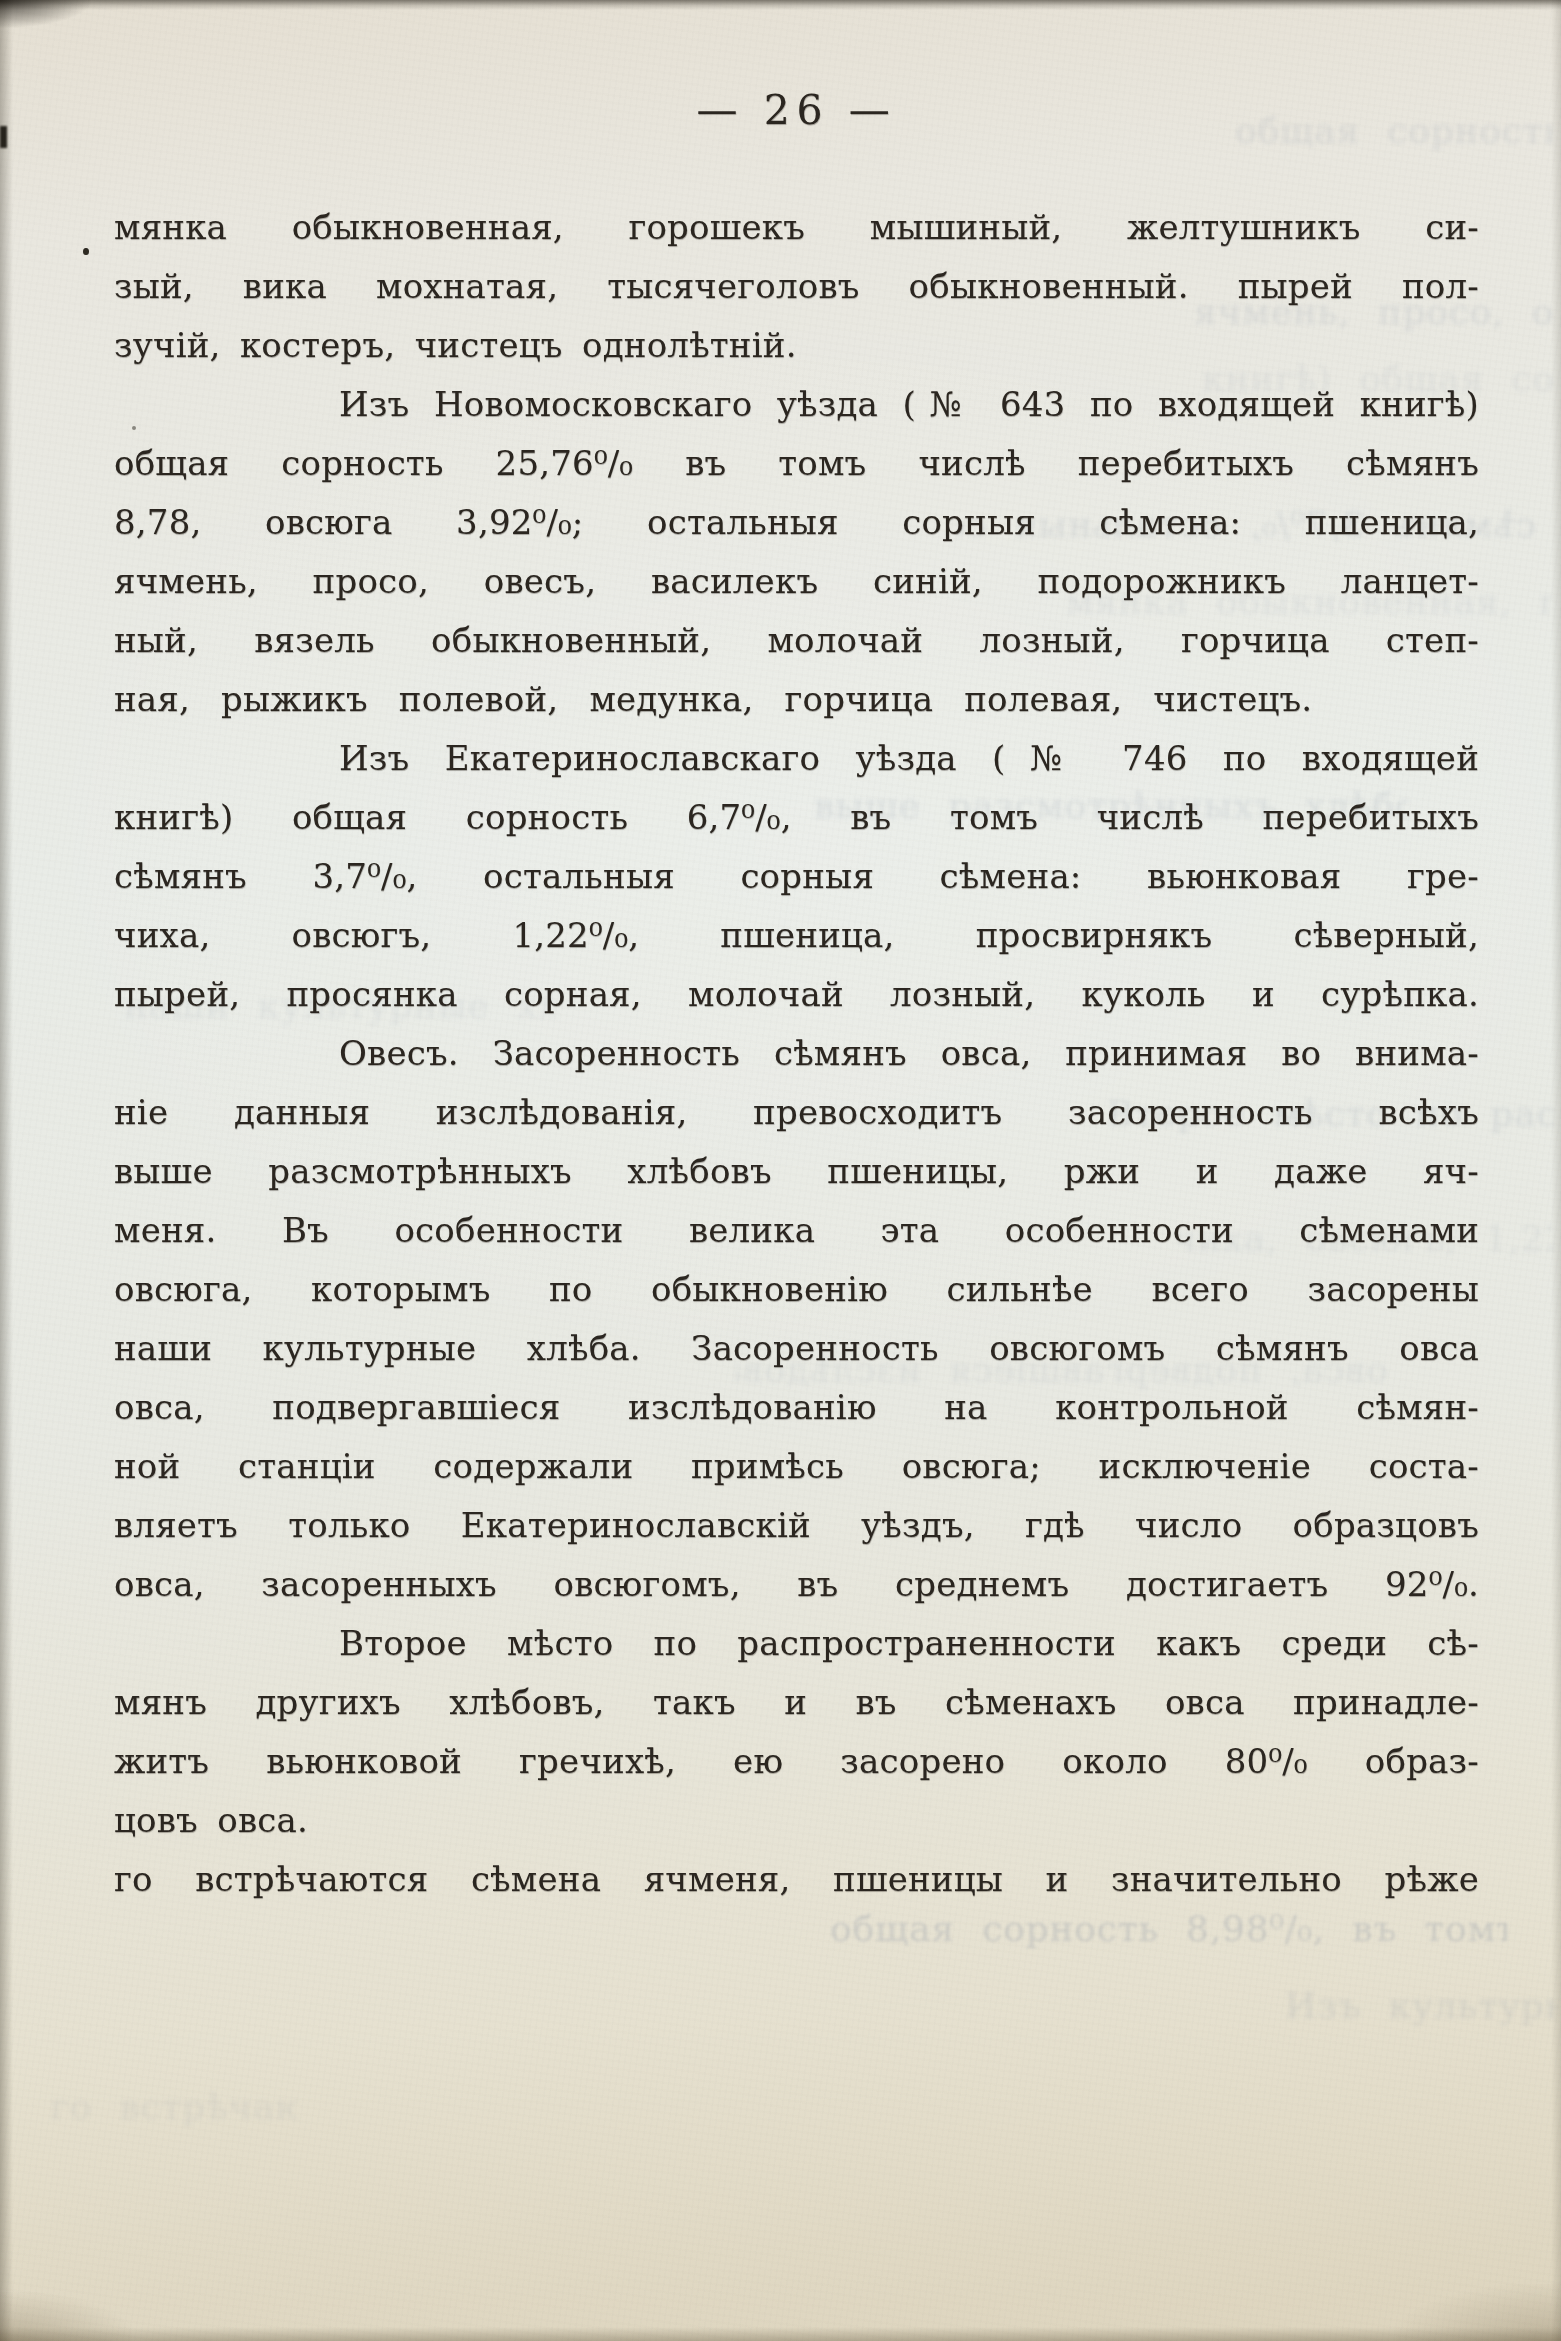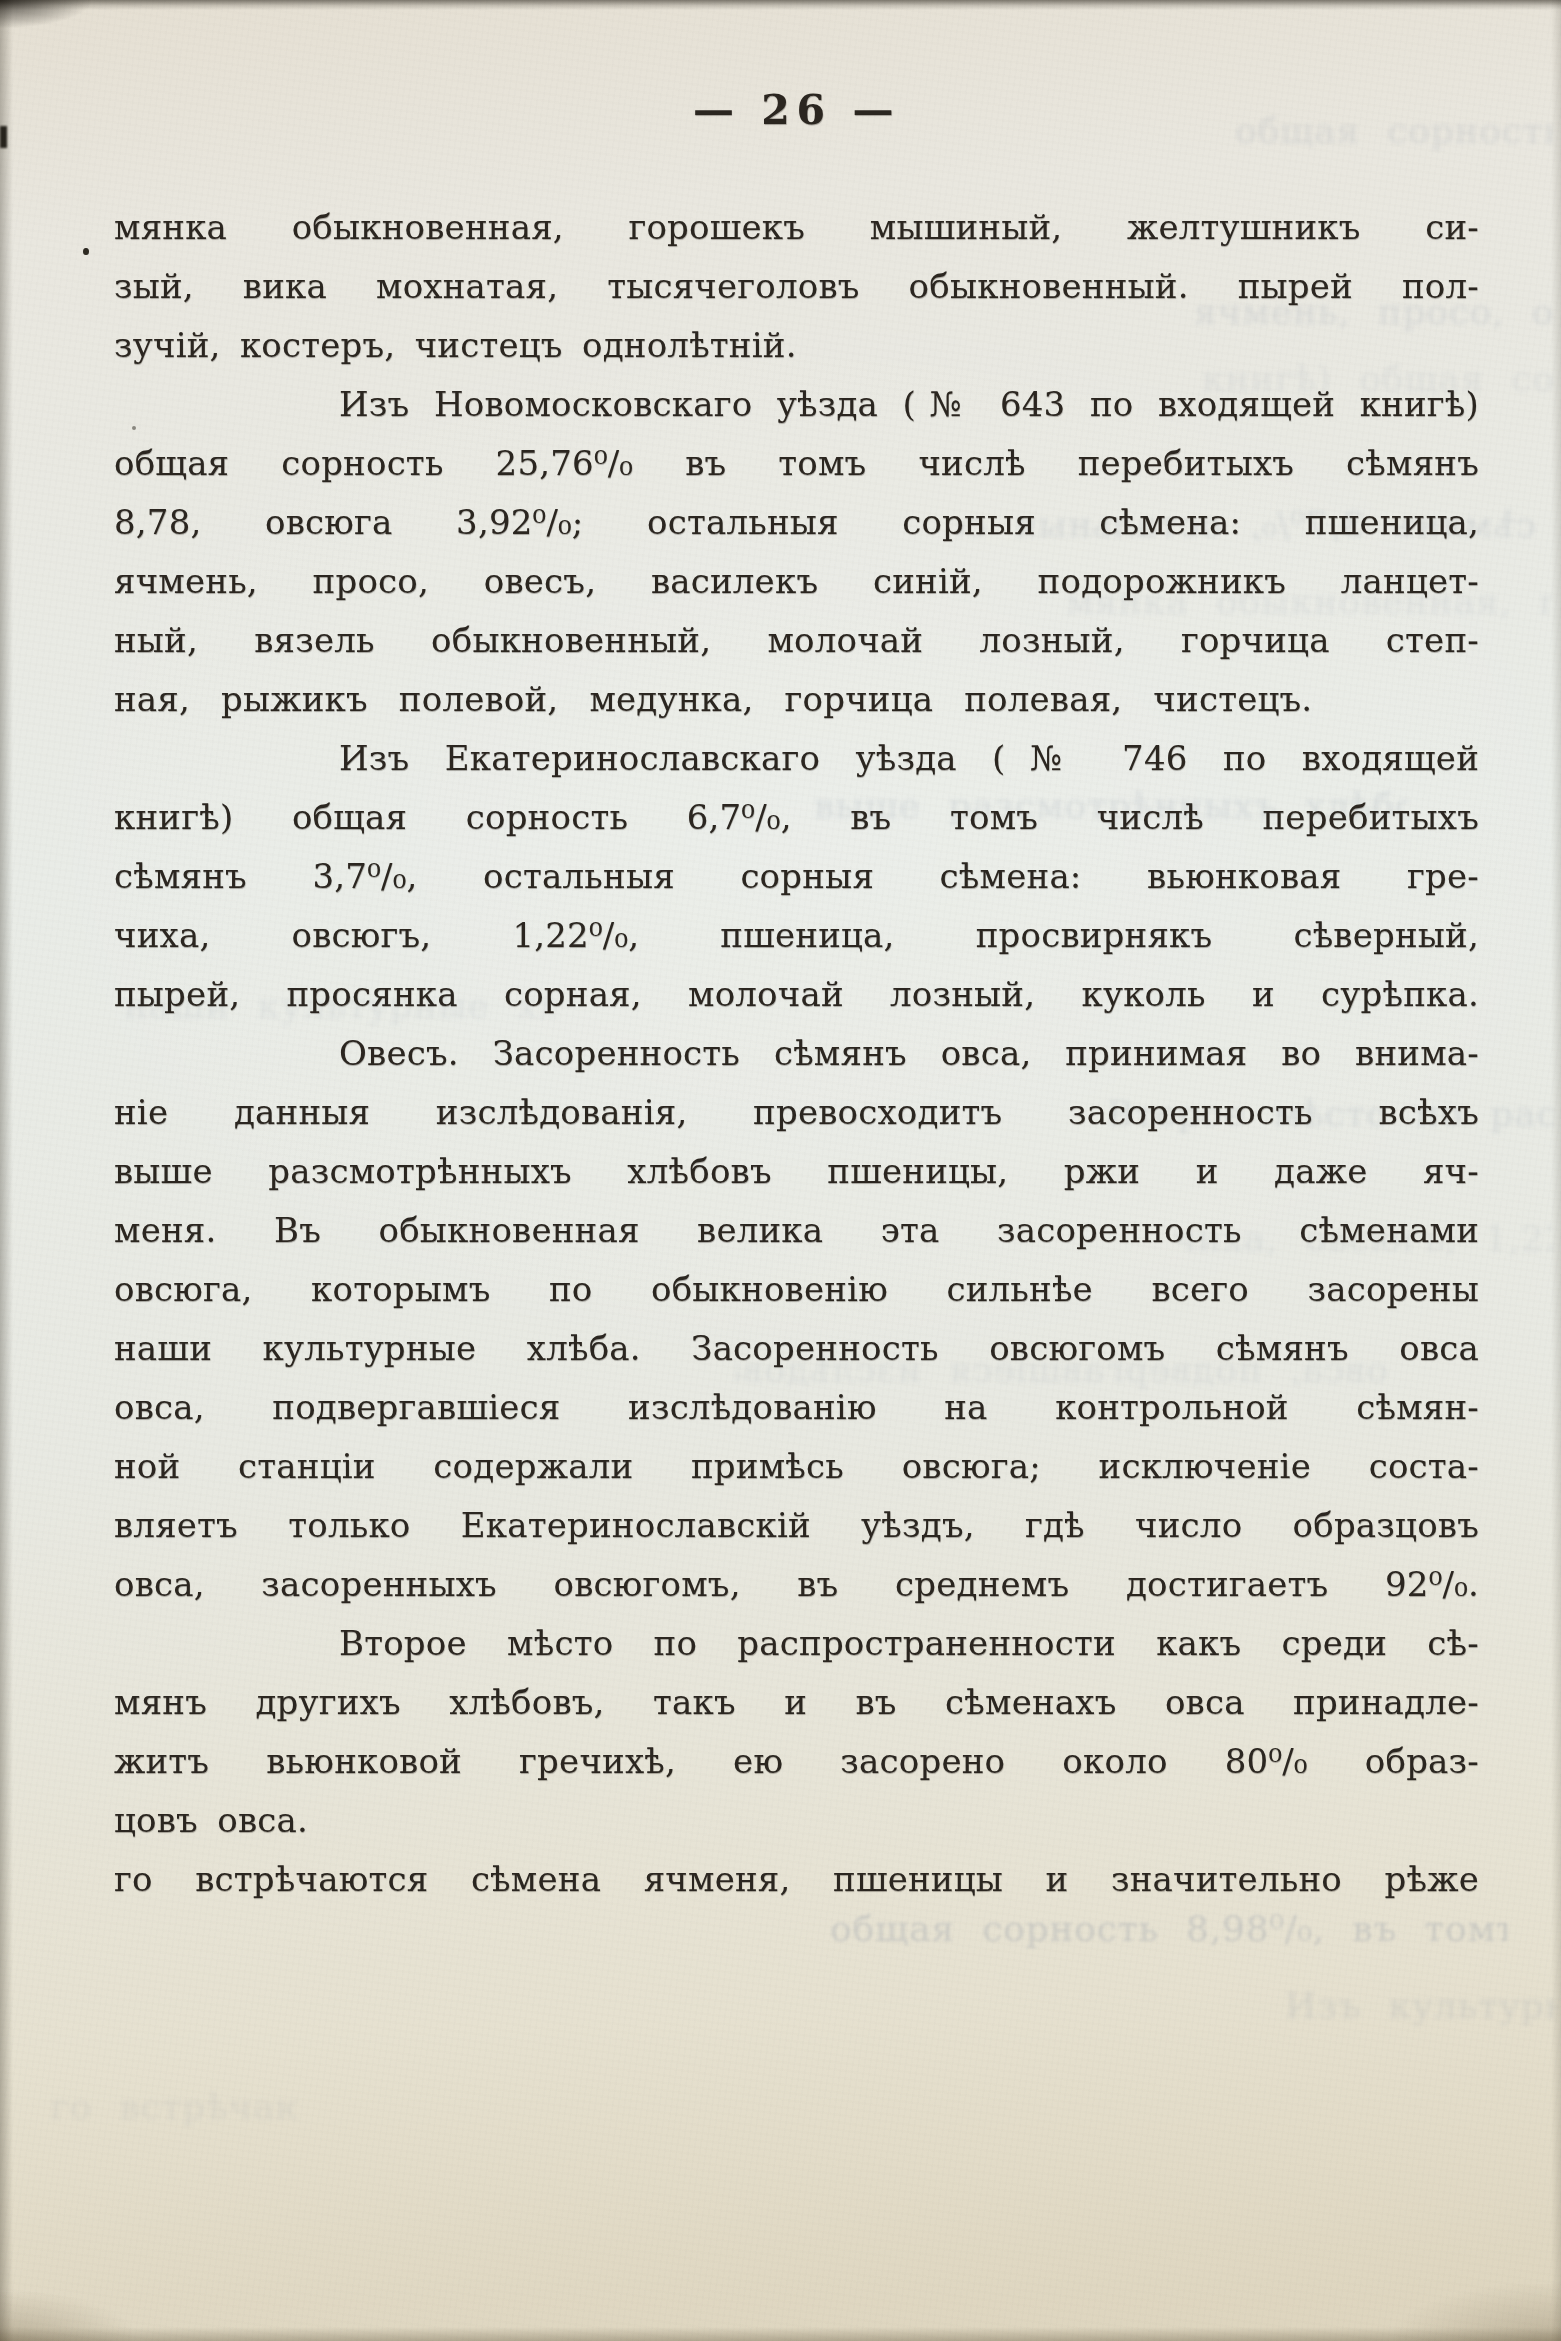--- a/index.html
+++ b/index.html
@@ -35,21 +35,21 @@
   .corner-tl { top:0; left:0; width:91px; height:28px;
                background: radial-gradient(ellipse at top left, rgba(22,19,14,0.75), transparent 72%); }
   .corner-bl { bottom:0; left:0; width:132px; height:50px;
                background: radial-gradient(ellipse at bottom left, rgba(80,64,36,0.28), transparent 75%); }
   .corner-br { bottom:0; right:0; width:165px; height:58px;
                background: radial-gradient(ellipse at bottom right, rgba(80,64,36,0.24), transparent 75%); }
 
   .running-head {
     position: absolute; top: 81px; left: 114px; width: 1365px;
     text-align: center;
-    font-weight: 700; font-size: 41px; line-height: 59px;
+    font-weight: 400; font-size: 41px; line-height: 59px;
     letter-spacing: 6.6px; color: #2b2620;
     text-shadow: 0.4px 0.6px 0.7px rgba(43,38,32,0.35);
   }
 
   .text-block {
     position: absolute; left: 114px; top: 198px; width: 1365px;
     color: #2b2620; font-size: 34px; letter-spacing: 0.2px;
     text-shadow: 0.3px 0.5px 0.7px rgba(43,38,32,0.35);
   }
   .line { height: 59px; line-height: 59px; text-align: justify; text-align-last: justify; }
@@ -116,21 +116,21 @@
       <div class="line">книгѣ) общая сорность 6,7⁰/₀, въ томъ числѣ перебитыхъ</div>
       <div class="line">сѣмянъ 3,7⁰/₀, остальныя сорныя сѣмена: вьюнковая гре-</div>
       <div class="line">чиха, овсюгъ, 1,22⁰/₀, пшеница, просвирнякъ сѣверный,</div>
       <div class="line">пырей, просянка сорная, молочай лозный, куколь и сурѣпка.</div>
     </div>
 
     <div class="para">
       <div class="line first"><span class="ital">Овесъ.</span> <span>Засоренность сѣмянъ овса, принимая во внима-</span></div>
       <div class="line">ніе данныя изслѣдованія, превосходитъ засоренность всѣхъ</div>
       <div class="line">выше разсмотрѣнныхъ хлѣбовъ пшеницы, ржи и даже яч-</div>
-      <div class="line">меня. Въ обыкновенная велика эта засоренность сѣменами</div>
+      <div class="line">меня. Въ особенности велика эта особенности сѣменами</div>
       <div class="line">овсюга, которымъ по обыкновенію сильнѣе всего засорены</div>
       <div class="line">наши культурные хлѣба. Засоренность овсюгомъ сѣмянъ овса</div>
       <div class="line">овса, подвергавшіеся изслѣдованію на контрольной сѣмян-</div>
       <div class="line">ной станціи содержали примѣсь овсюга; исключеніе соста-</div>
       <div class="line">вляетъ только Екатеринославскій уѣздъ, гдѣ число образцовъ</div>
       <div class="line">овса, засоренныхъ овсюгомъ, въ среднемъ достигаетъ 92⁰/₀.</div>
     </div>
 
     <div class="para">
       <div class="line first">Второе мѣсто по распространенности какъ среди сѣ-</div>

